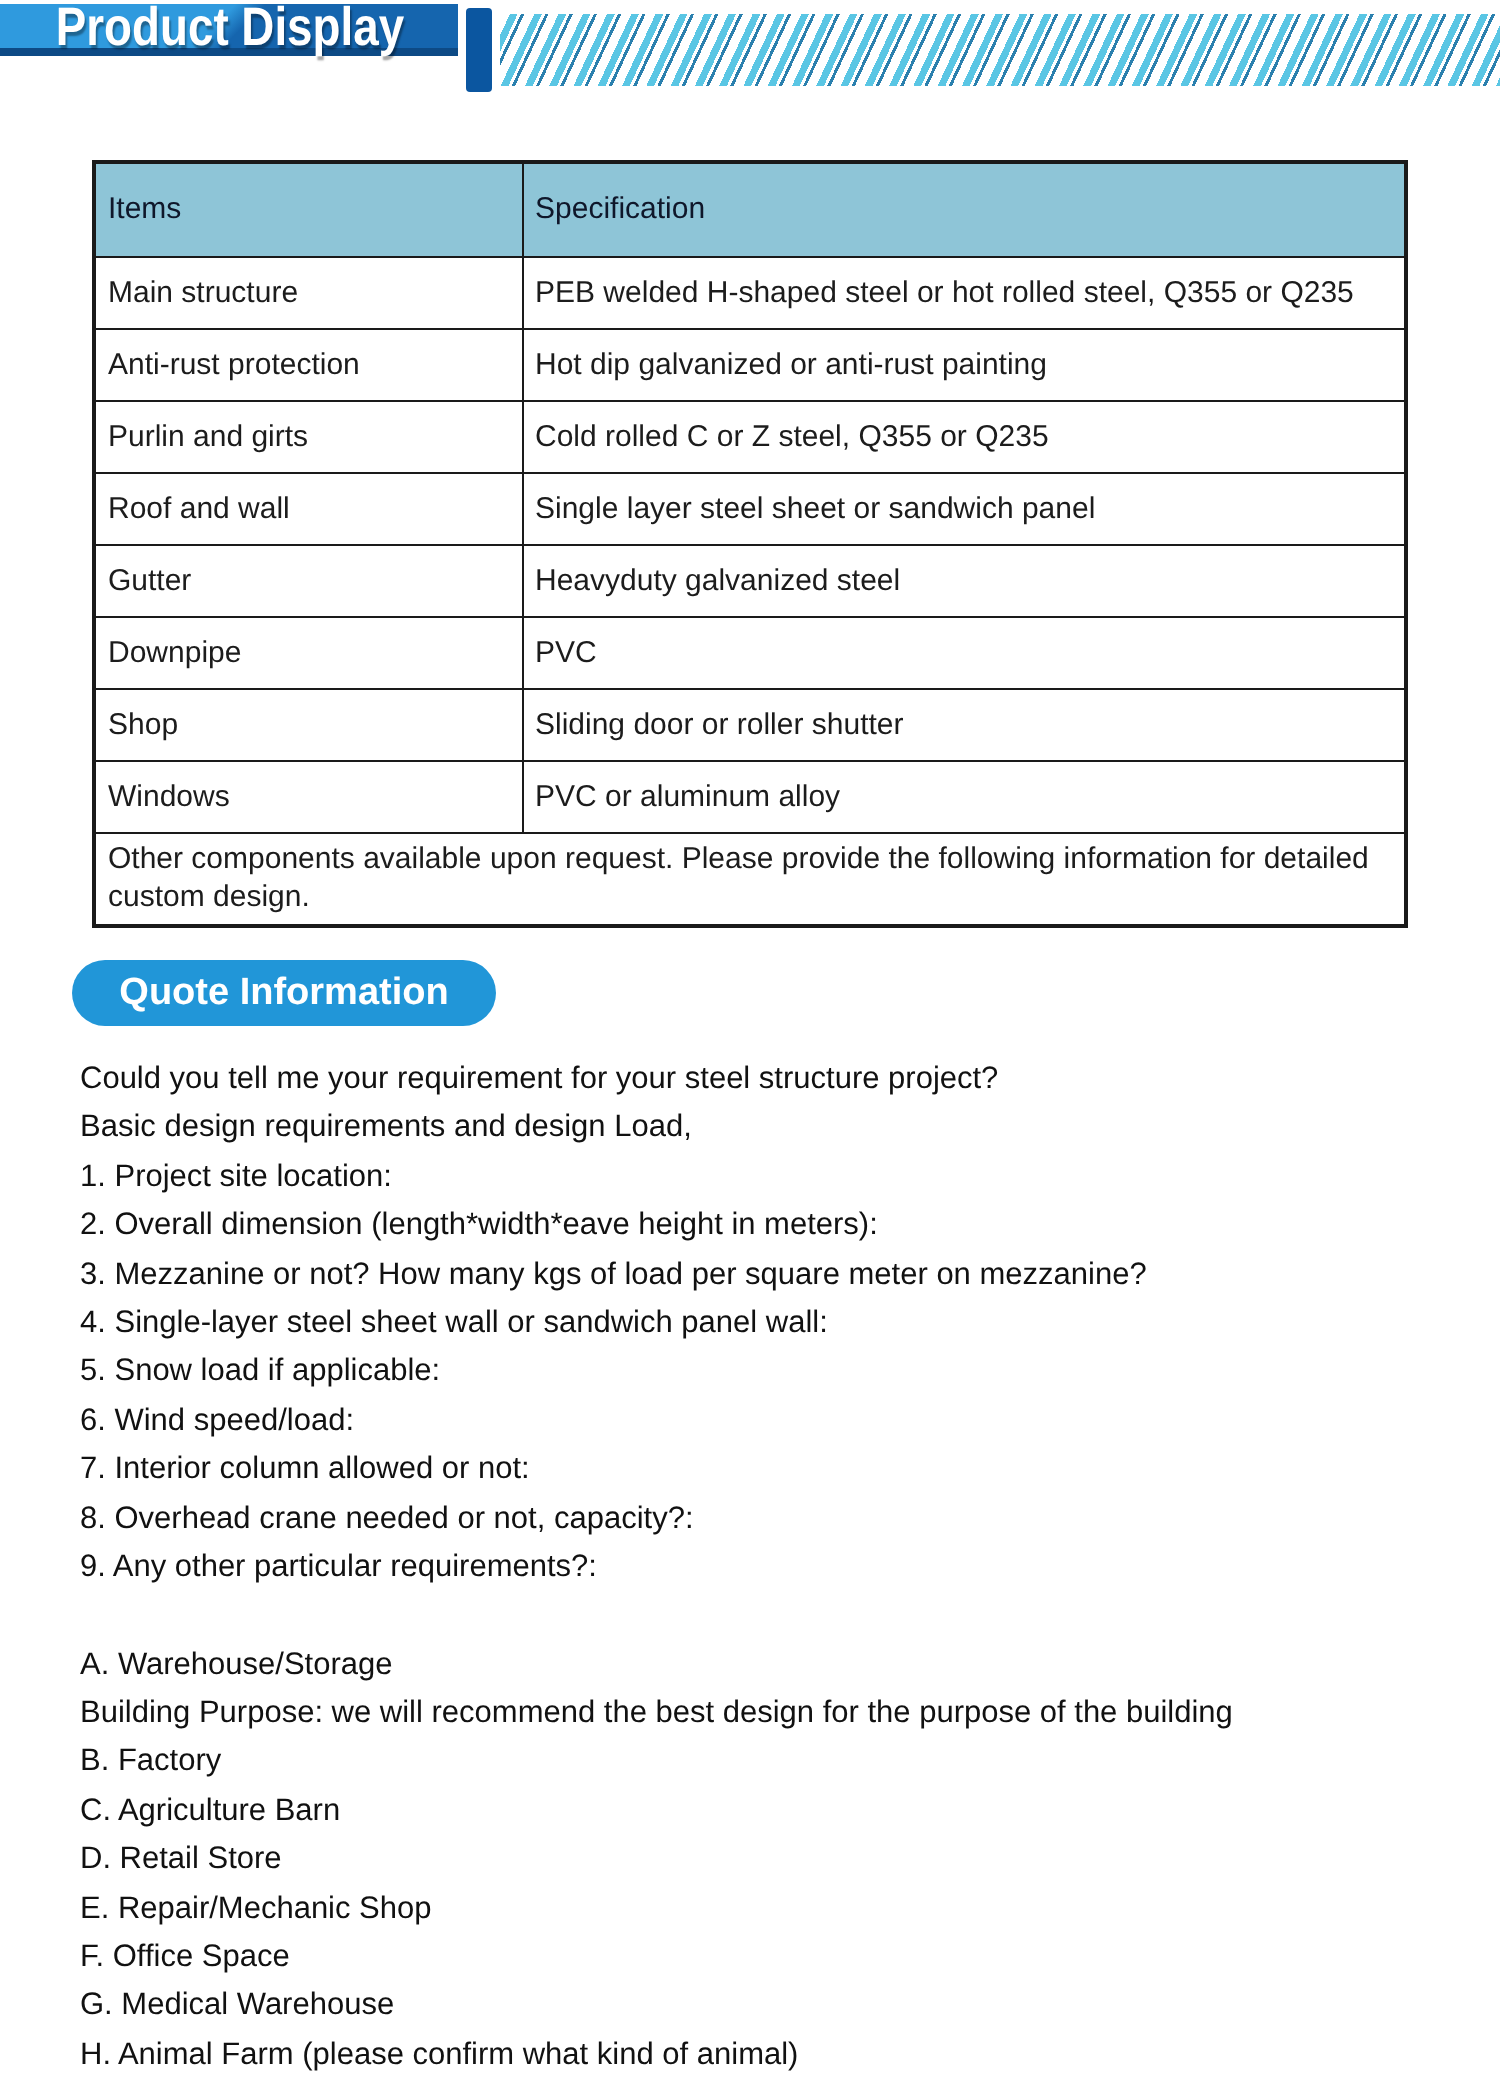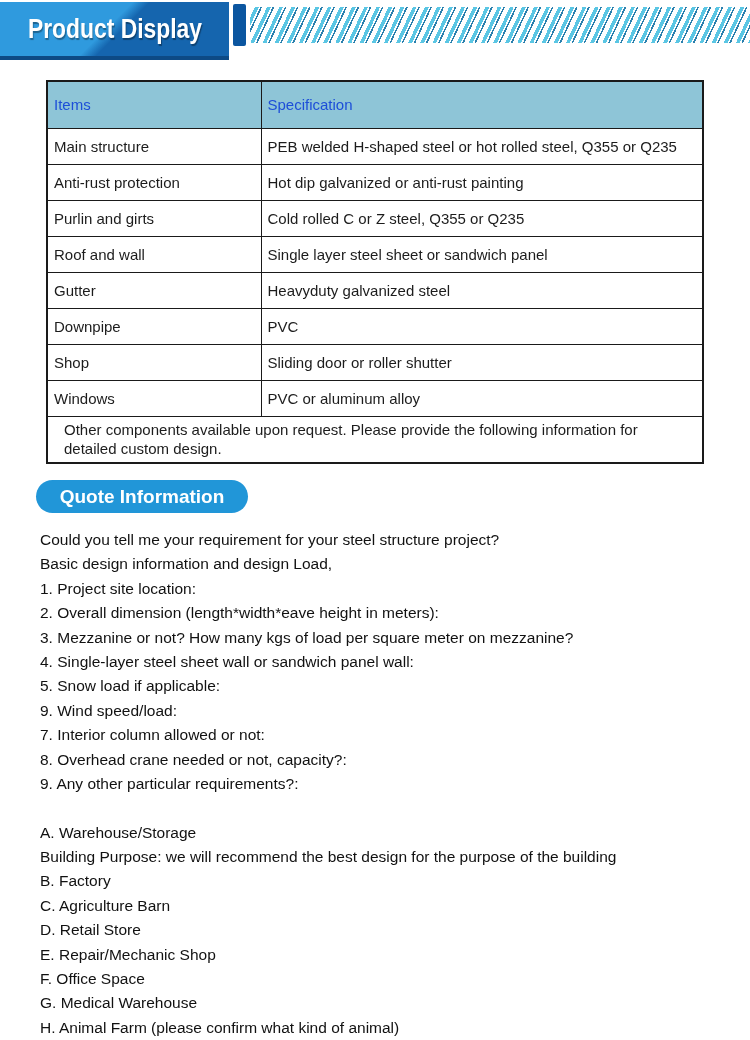--- a/index.html
+++ b/index.html
@@ -10,21 +10,21 @@
     width: 750px;
     height: 1040px;
     background: #ffffff;
     overflow: hidden;
   }
 
   
   .banner {
     position: absolute;
     left: 0; top: 2px;
-    width: 229px; height: 58px;
+    width: 229px; height: 26px;
     background: linear-gradient(135deg, var(--banner-light) 0%, var(--banner-light) 47%, var(--banner-dark) 53%, var(--banner-dark) 100%);
     border-bottom: 4px solid var(--banner-edge);
     display: flex; align-items: center; justify-content: center;
   }
   .banner-title {
     color: #ffffff;
     font-size: 26px;
     font-weight: bold;
     white-space: nowrap;
     transform: scale(0.88, 1.04);
@@ -63,29 +63,29 @@
   .spec-table th, .spec-table td {
     border: 1px solid #1a1a1a;
     text-align: left;
     vertical-align: middle;
     padding: 0 6px;
     font-weight: normal;
   }
   .spec-table { border: 2px solid #1a1a1a; }
   .spec-table thead th {
     background: var(--table-header-bg);
-    color: #1d4ed8;
+    color: #0f172a;
     height: 47px;
   }
   .spec-table .col-item { width: 214px; }
   .spec-table tbody td { height: 36px; background: #ffffff; }
   .spec-table .footnote-cell {
     height: 40px;
     line-height: 1.32;
-    padding: 3px 16px;
+    padding: 3px 6px;
   }
 
   
   .quote-btn {
     position: absolute;
     left: 36px; top: 480px;
     width: 212px; height: 33px;
     background: var(--button-bg);
     border: none;
     border-radius: 17px;
@@ -167,27 +167,27 @@
       <tr>
         <td class="footnote-cell" colspan="2">Other components available upon request. Please provide the following information for detailed custom design.</td>
       </tr>
     </tfoot>
   </table>
 
   <button class="quote-btn">Quote Information</button>
 
   <div class="body-text">
       <div class="line">Could you tell me your requirement for your steel structure project?</div>
-      <div class="line">Basic design information and design Load,</div>
+      <div class="line">Basic design requirements and design Load,</div>
       <div class="line">1. Project site location:</div>
       <div class="line">2. Overall dimension (length*width*eave height in meters):</div>
       <div class="line">3. Mezzanine or not? How many kgs of load per square meter on mezzanine?</div>
       <div class="line">4. Single-layer steel sheet wall or sandwich panel wall:</div>
       <div class="line">5. Snow load if applicable:</div>
-      <div class="line">9. Wind speed/load:</div>
+      <div class="line">6. Wind speed/load:</div>
       <div class="line">7. Interior column allowed or not:</div>
       <div class="line">8. Overhead crane needed or not, capacity?:</div>
       <div class="line">9. Any other particular requirements?:</div>
       <div class="line">&nbsp;</div>
       <div class="line">A. Warehouse/Storage</div>
       <div class="line">Building Purpose: we will recommend the best design for the purpose of the building</div>
       <div class="line">B. Factory</div>
       <div class="line">C. Agriculture Barn</div>
       <div class="line">D. Retail Store</div>
       <div class="line">E. Repair/Mechanic Shop</div>

